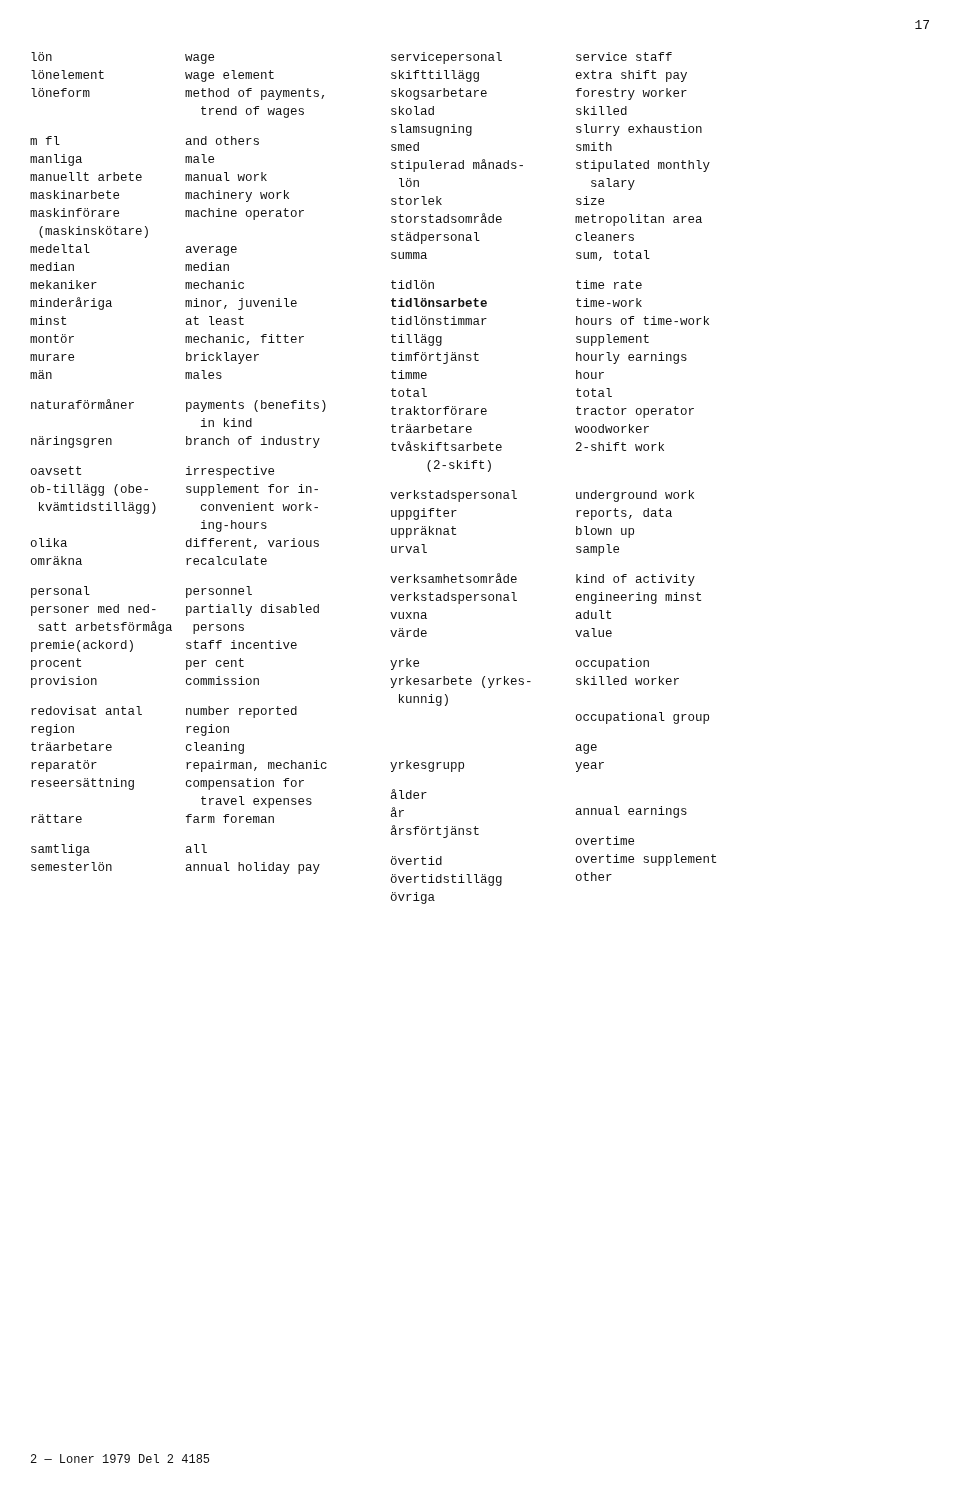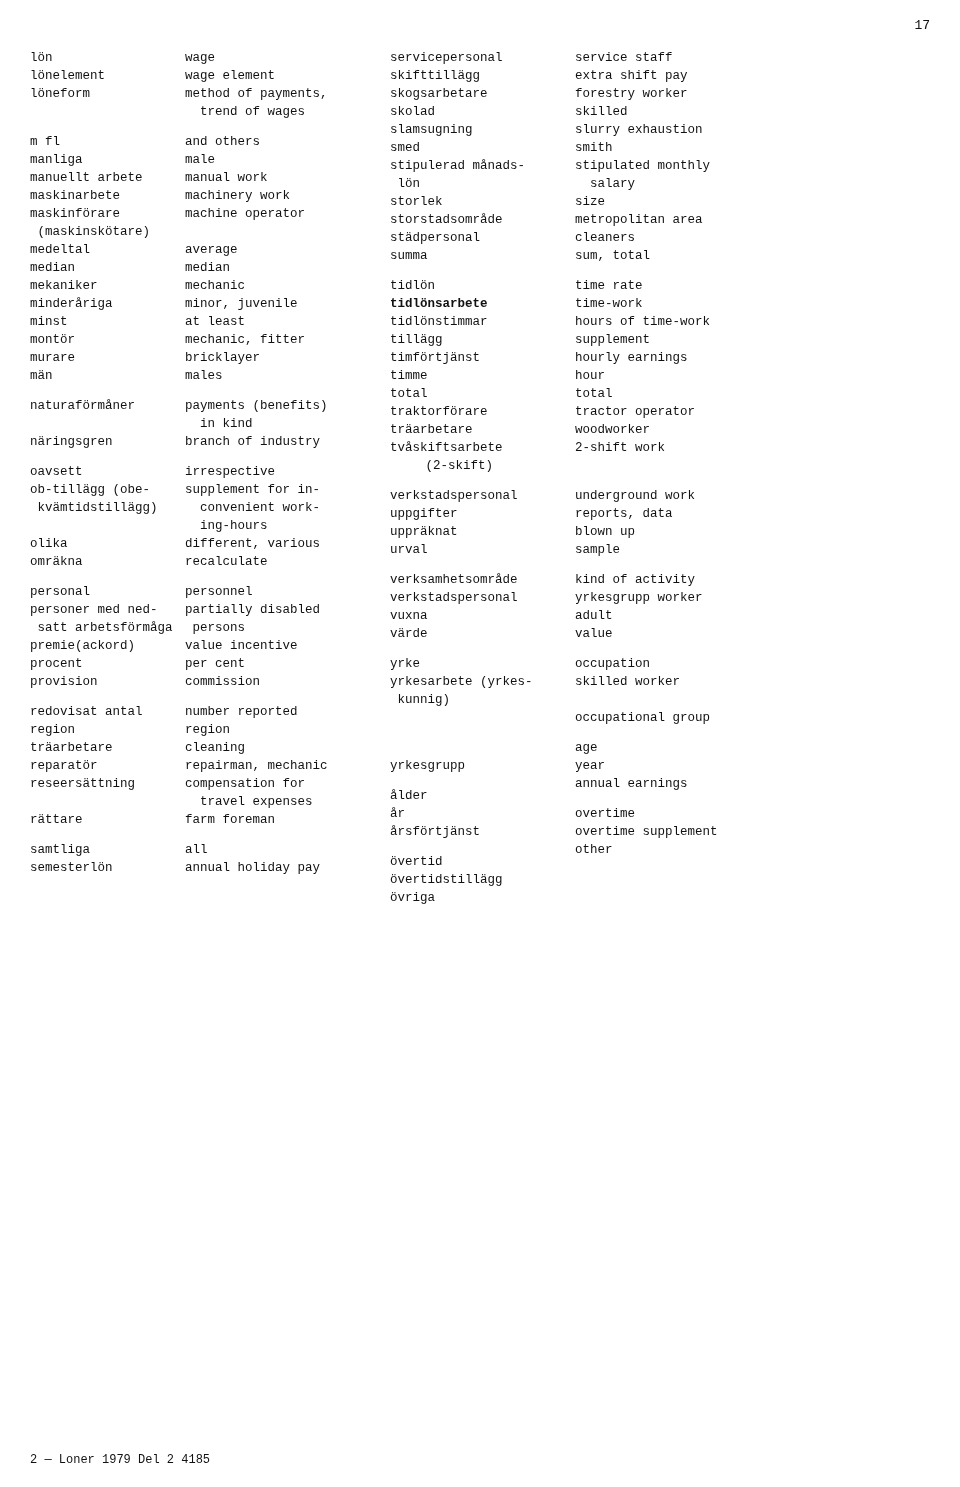--- a/index.html
+++ b/index.html
@@ -118,21 +118,21 @@
         <div style="white-space: pre; min-height: 18px;">irrespective</div>
         <div style="white-space: pre; min-height: 18px;">supplement for in-</div>
         <div style="white-space: pre; min-height: 18px;">  convenient work-</div>
         <div style="white-space: pre; min-height: 18px;">  ing-hours</div>
         <div style="white-space: pre; min-height: 18px;">different, various</div>
         <div style="white-space: pre; min-height: 18px;">recalculate</div>
         <div style="height: 12px;"></div>
         <div style="white-space: pre; min-height: 18px;">personnel</div>
         <div style="white-space: pre; min-height: 18px;">partially disabled</div>
         <div style="white-space: pre; min-height: 18px;"> persons</div>
-        <div style="white-space: pre; min-height: 18px;">value incentive</div>
+        <div style="white-space: pre; min-height: 18px;">staff incentive</div>
         <div style="white-space: pre; min-height: 18px;">per cent</div>
         <div style="white-space: pre; min-height: 18px;">commission</div>
         <div style="height: 12px;"></div>
         <div style="white-space: pre; min-height: 18px;">number reported</div>
         <div style="white-space: pre; min-height: 18px;">region</div>
         <div style="white-space: pre; min-height: 18px;">cleaning</div>
         <div style="white-space: pre; min-height: 18px;">repairman, mechanic</div>
         <div style="white-space: pre; min-height: 18px;">compensation for</div>
         <div style="white-space: pre; min-height: 18px;">  travel expenses</div>
         <div style="white-space: pre; min-height: 18px;">farm foreman</div>
@@ -214,32 +214,32 @@
         <div style="white-space: pre; min-height: 18px;">woodworker</div>
         <div style="white-space: pre; min-height: 18px;">2-shift work</div>
         <div style="white-space: pre; min-height: 18px;"></div>
         <div style="height: 12px;"></div>
         <div style="white-space: pre; min-height: 18px;">underground work</div>
         <div style="white-space: pre; min-height: 18px;">reports, data</div>
         <div style="white-space: pre; min-height: 18px;">blown up</div>
         <div style="white-space: pre; min-height: 18px;">sample</div>
         <div style="height: 12px;"></div>
         <div style="white-space: pre; min-height: 18px;">kind of activity</div>
-        <div style="white-space: pre; min-height: 18px;">yrkesgrupp worker</div>
+        <div style="white-space: pre; min-height: 18px;">engineering minst</div>
         <div style="white-space: pre; min-height: 18px;">adult</div>
         <div style="white-space: pre; min-height: 18px;">value</div>
         <div style="height: 12px;"></div>
         <div style="white-space: pre; min-height: 18px;">occupation</div>
         <div style="white-space: pre; min-height: 18px;">skilled worker</div>
         <div style="white-space: pre; min-height: 18px;"></div>
         <div style="white-space: pre; min-height: 18px;">occupational group</div>
         <div style="height: 12px;"></div>
         <div style="white-space: pre; min-height: 18px;">age</div>
         <div style="white-space: pre; min-height: 18px;">year</div>
-        <div style="white-space: pre; min-height: 18px;">annual earnings</div>
+        <div style="white-space: pre; min-height: 18px; margin-top: 28px;">annual earnings</div>
         <div style="height: 12px;"></div>
         <div style="white-space: pre; min-height: 18px;">overtime</div>
         <div style="white-space: pre; min-height: 18px;">overtime supplement</div>
         <div style="white-space: pre; min-height: 18px;">other</div>
       </div>
     </div>
     <div class="footer">2 — Loner 1979  Del 2  4185</div>
 
 </div>
 

